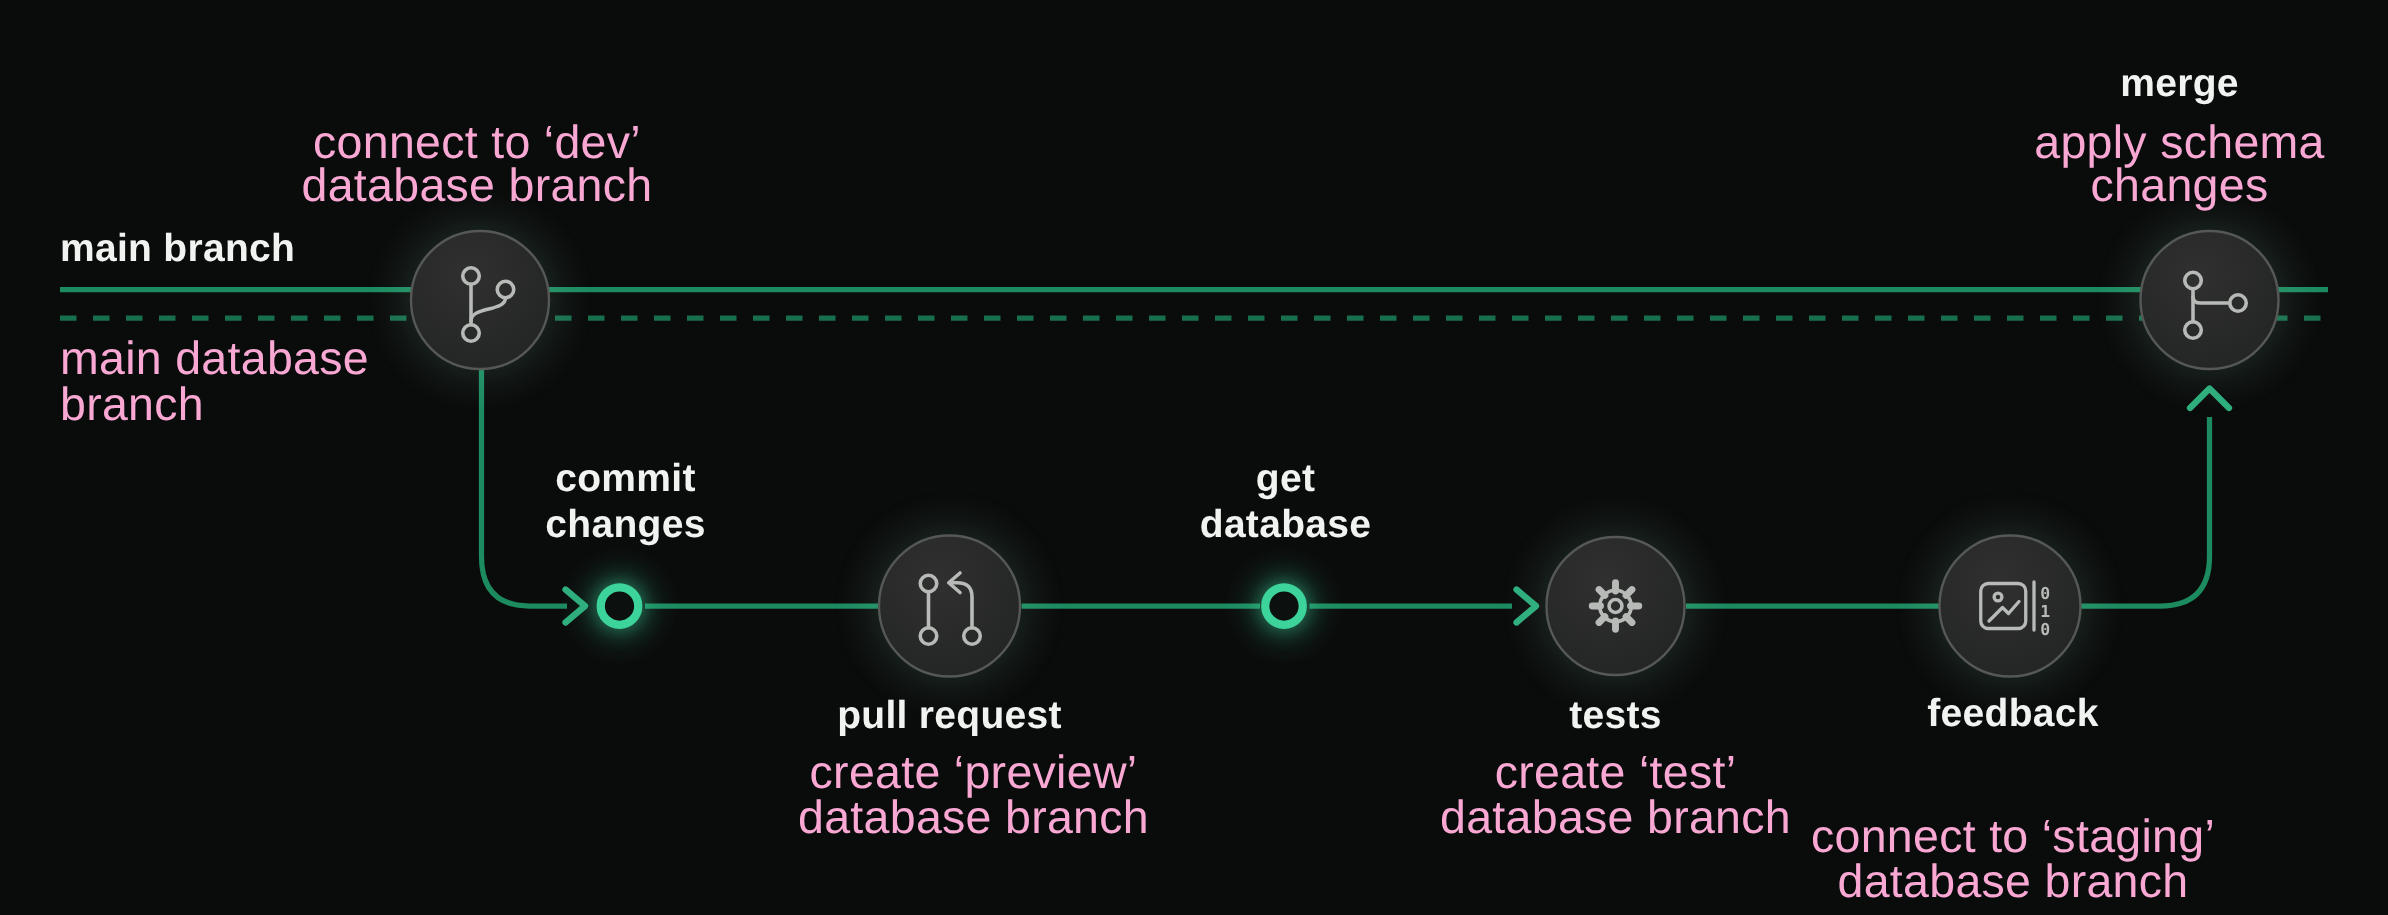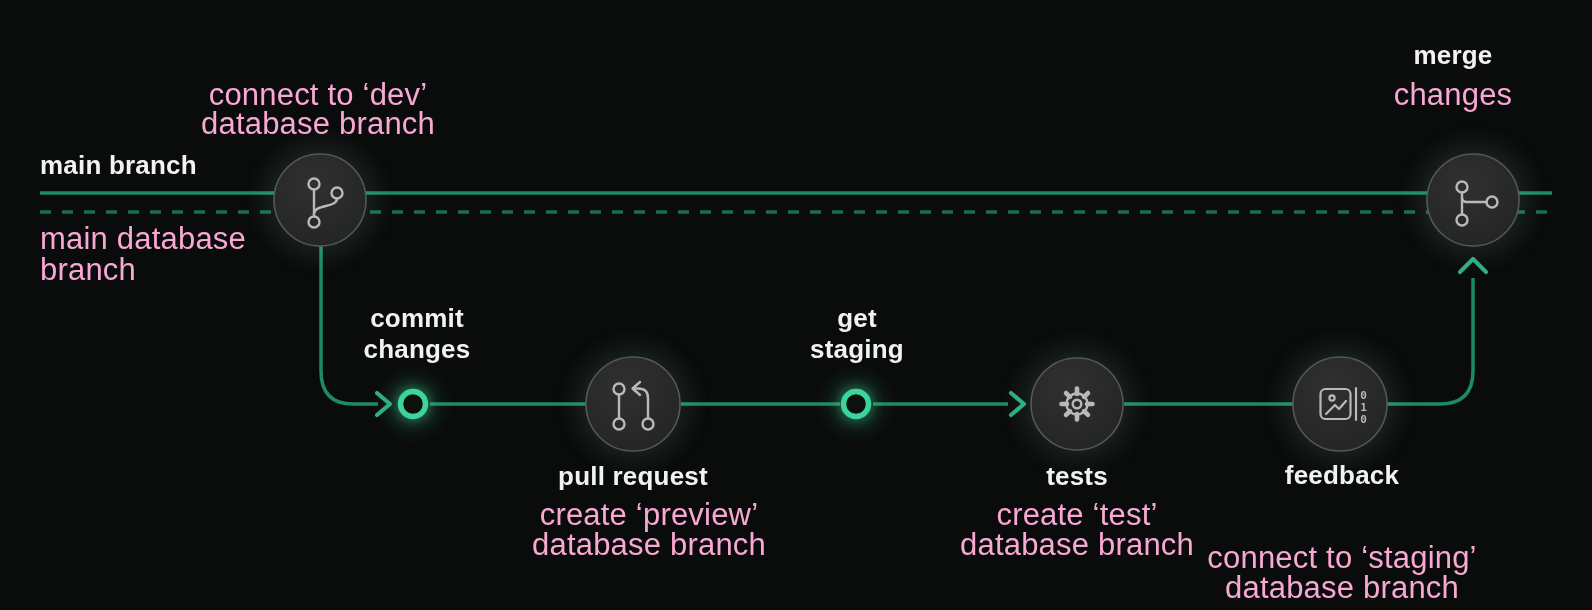--- a/index.html
+++ b/index.html
@@ -174,33 +174,34 @@
   </div>
 
   <div class="label title center" style="left:633px; top:461px;">pull request</div>
   <div class="label sub lh30 center" style="left:633px; top:500px;margin-left:16px;">
     <div>create ‘preview’</div>
     <div>database branch</div>
   </div>
 
   <div class="label title lh31 center" style="left:857px; top:303px;">
     <div>get</div>
-    <div>staging</div>
+    <div>database</div>
   </div>
 
   <div class="label title center" style="left:1077px; top:461px;">tests</div>
   <div class="label sub lh30 center" style="left:1077px; top:500px;">
     <div>create ‘test’</div>
     <div>database branch</div>
   </div>
 
   <div class="label title center" style="left:1342px; top:460px;">feedback</div>
   <div class="label sub lh30 center" style="left:1342px; top:499px;margin-top:44px;">
     <div>connect to ‘staging’</div>
     <div>database branch</div>
   </div>
 
   <div class="label title center" style="left:1453px; top:40px;">merge</div>
   <div class="label sub center" style="left:1453px; top:80px;">
+    <div>apply schema</div>
     <div>changes</div>
   </div>
 
 </div>
 
 </body></html>

